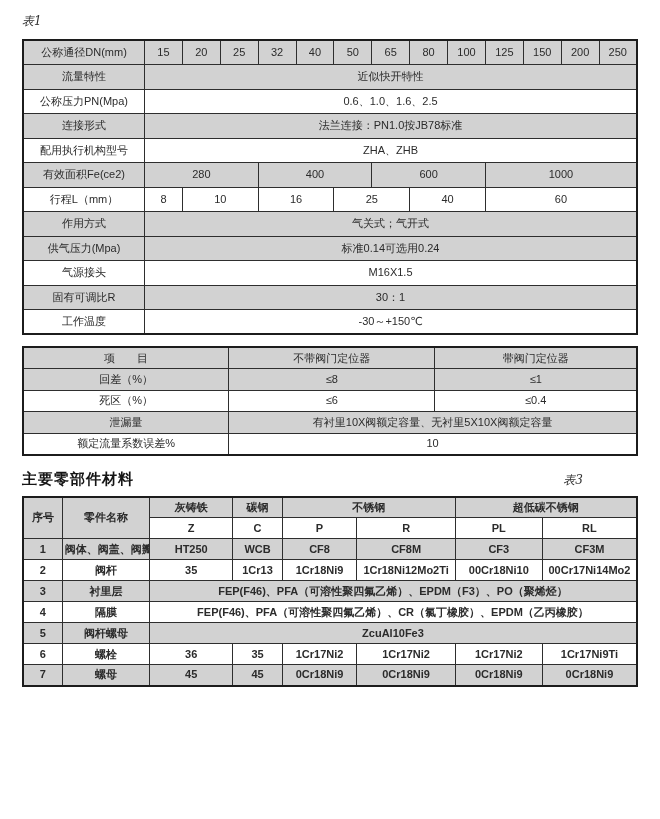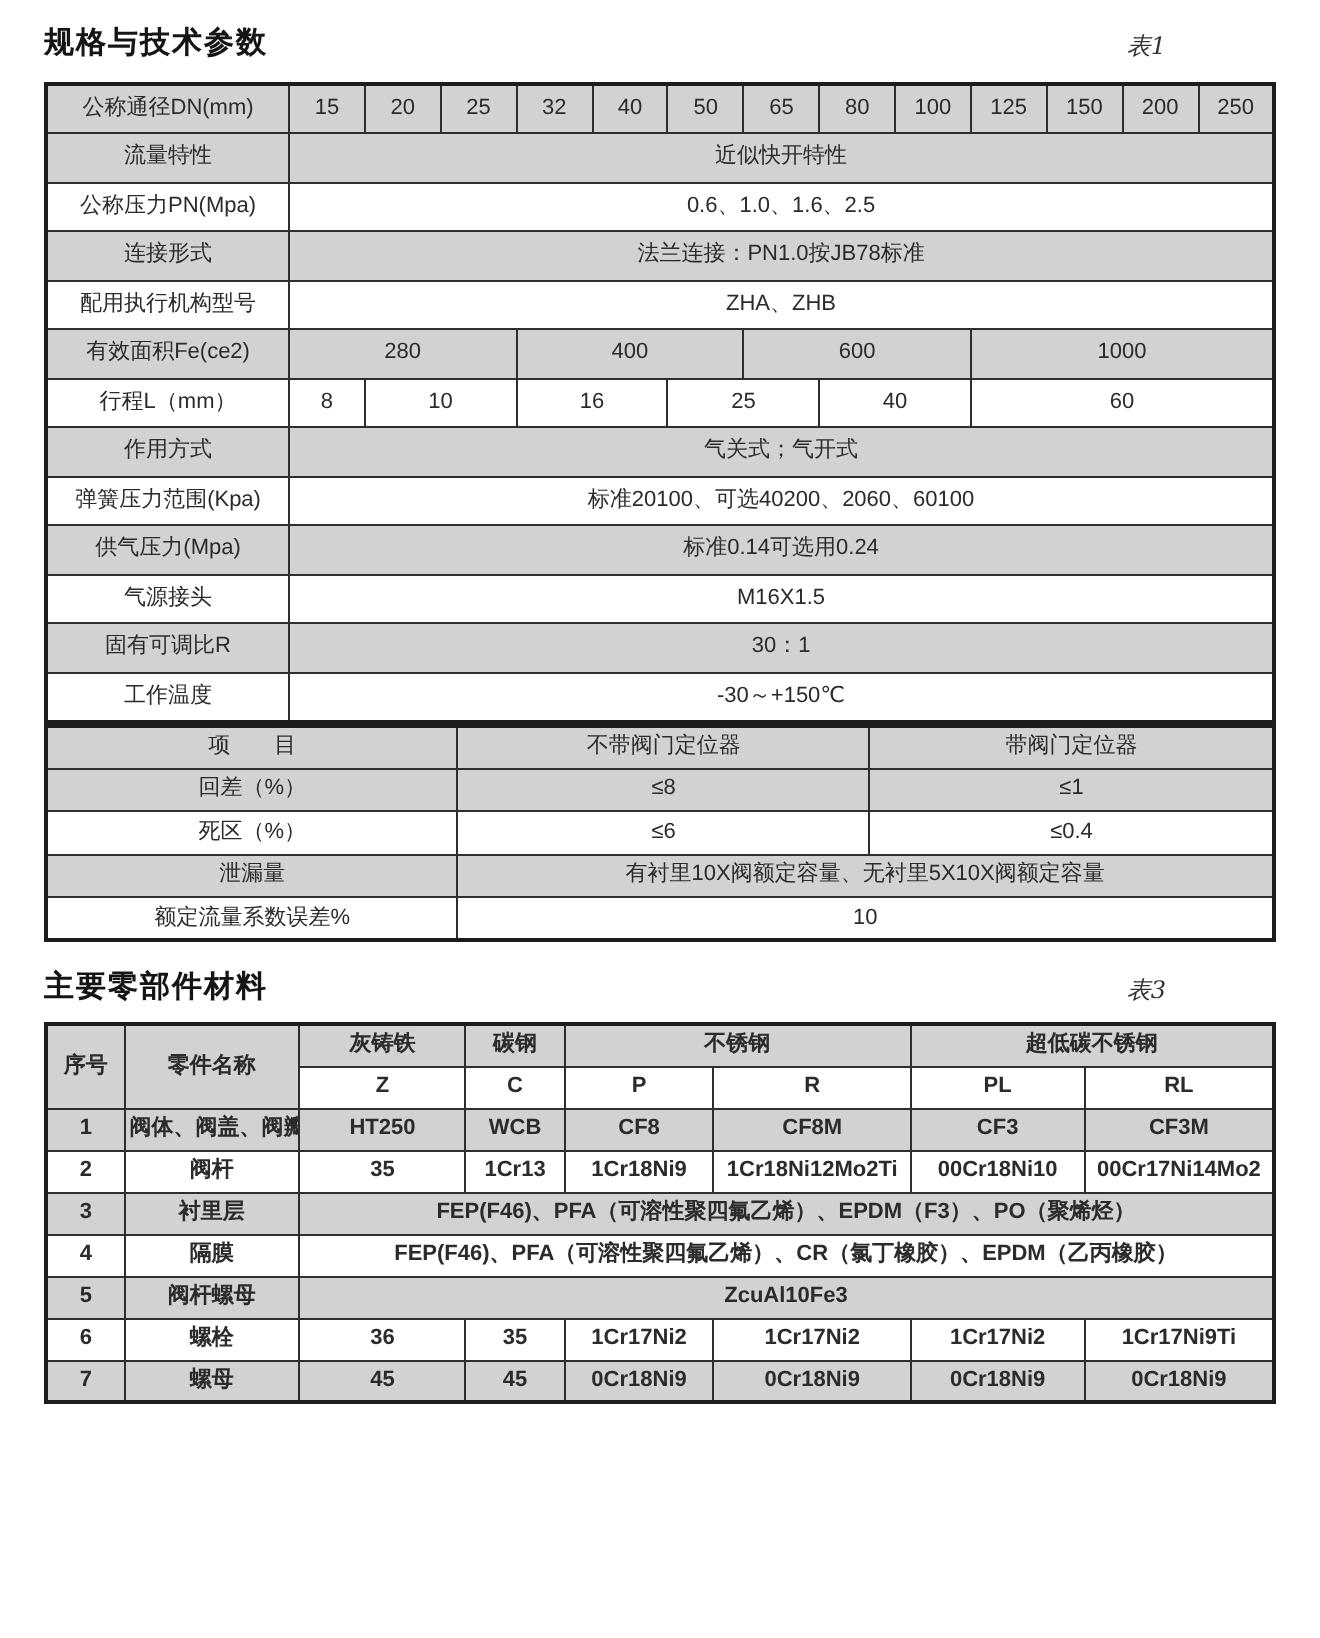--- a/index.html
+++ b/index.html
@@ -46,36 +46,35 @@
     font-size: 11px;
     line-height: 1.15;
     padding: 1px 2px;
     overflow: hidden;
     white-space: nowrap;
   }
   tr.shaded td { background: var(--shade, #d2d2d2); }
   
   .t1 { margin-top: 9px; border-radius: 21px; }
   .t1 tr { height: 24.5px; }
-  .t2 { margin-top: 0; }
+  .t2 { margin-top: 11px; }
   .t2 tr { height: 21.5px; }
   .t3 { margin-top: 7px; }
   .t3 tr { height: 21px; }
   .t3 td { font-size: 10.5px; font-weight: bold; }
   .head2 { margin-top: 14px; }
   .head3 { margin-top: 13px; }
 </style>
 </head>
 <body>
 
 <div class="page">
 
   <div class="section">
     <div class="section-head">
-      <h2 class="section-title">规格与技术参数</h2>
       <span class="table-tag">表1</span>
     </div>
     <table class="spec t1">
         <colgroup>
           <col style="width: 19.8%;">
           <col style="width: 6.17%;">
           <col style="width: 6.17%;">
           <col style="width: 6.17%;">
           <col style="width: 6.17%;">
           <col style="width: 6.17%;">
@@ -133,24 +132,20 @@
             <td colspan="1">8</td>
             <td colspan="2">10</td>
             <td colspan="2">16</td>
             <td colspan="2">25</td>
             <td colspan="2">40</td>
             <td colspan="4">60</td>
           </tr>
           <tr class="shaded">
             <td>作用方式</td>
             <td colspan="13">气关式；气开式</td>
-          </tr>
-          <tr>
-            <td>弹簧压力范围(Kpa)</td>
-            <td colspan="13">标准20100、可选40200、2060、60100</td>
           </tr>
           <tr class="shaded">
             <td>供气压力(Mpa)</td>
             <td colspan="13">标准0.14可选用0.24</td>
           </tr>
           <tr>
             <td>气源接头</td>
             <td colspan="13">M16X1.5</td>
           </tr>
           <tr class="shaded">

